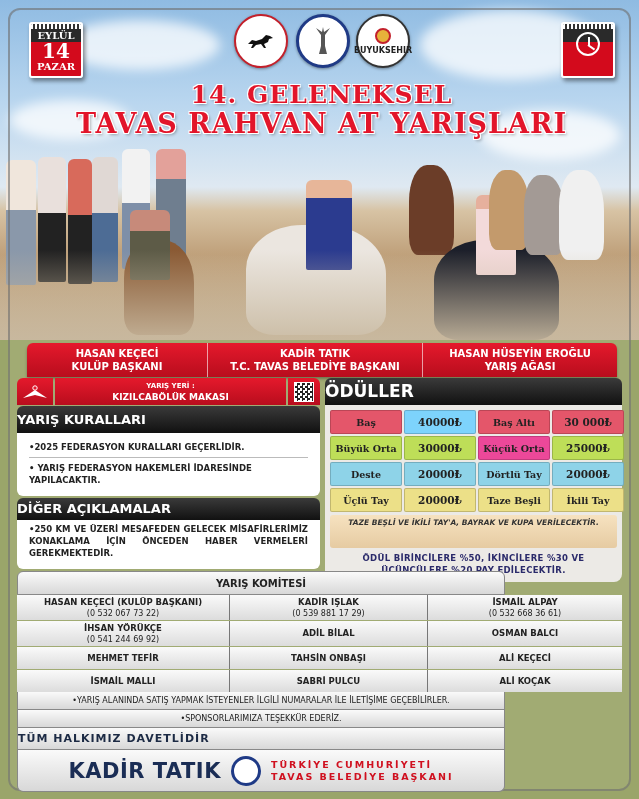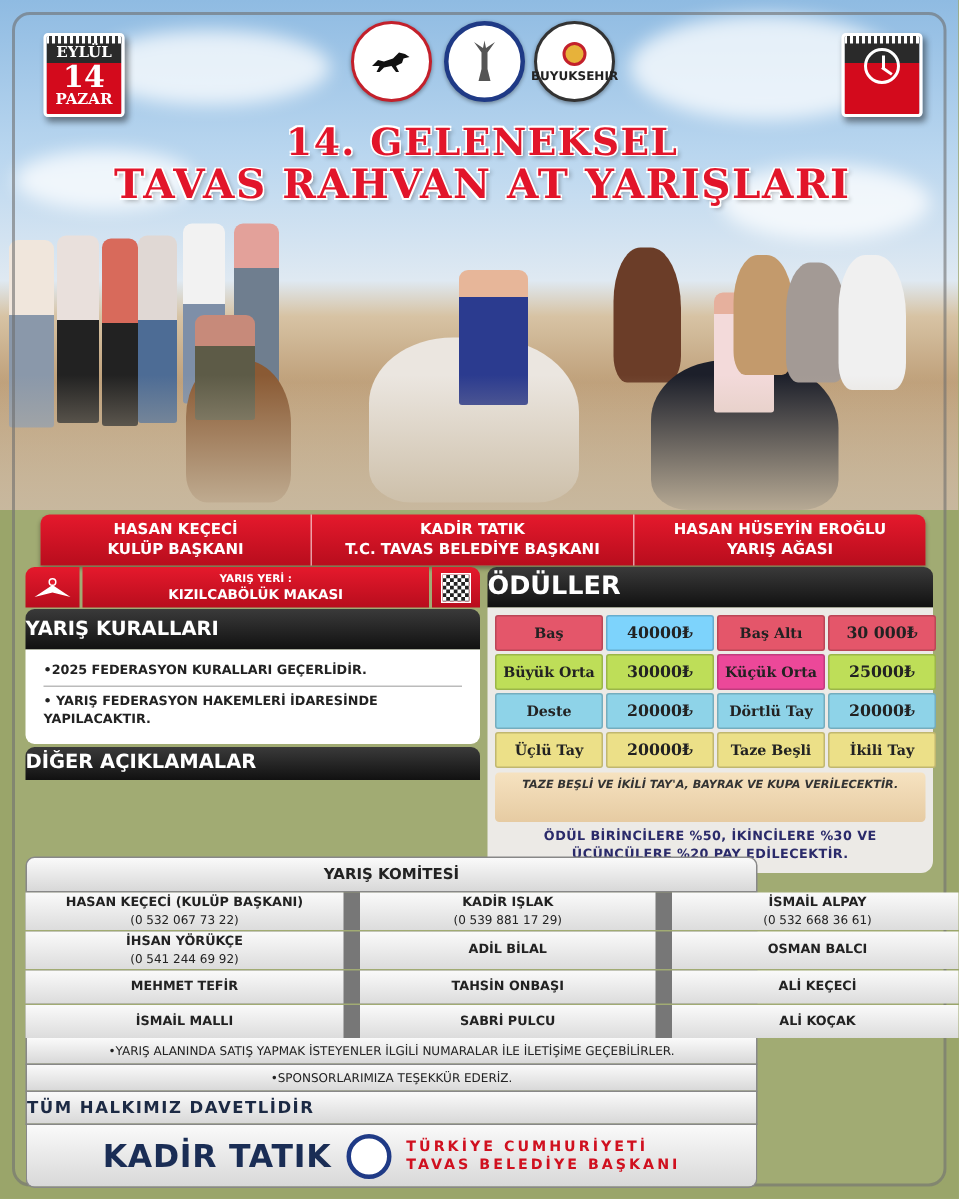--- a/index.html
+++ b/index.html
@@ -62,21 +62,21 @@
 .prizes .sec-h{font-size:17px;height:27px;line-height:27px;border-radius:6px 6px 0 0}
 .prizes .body{background:#eceae6;border-radius:0 0 8px 8px;padding:5px 5px 6px 5px}
 .grid{display:grid;grid-template-columns:72px 72px 72px 72px;gap:2px}
 .cell{height:24px;display:flex;align-items:center;justify-content:center;font-family:"DejaVu Serif",serif;font-weight:bold;font-size:9.5px;color:#222;border:1px solid rgba(0,0,0,.18);border-radius:2px}
 .cell.v{font-size:10.5px}
 .note1{margin-top:3px;background:linear-gradient(180deg,#f6e2c0,#e6cba2);border-radius:3px;font-size:7.5px;font-style:italic;font-weight:bold;color:#333;text-align:center;height:33px;line-height:16px}
 .note2{margin-top:4px;text-align:center;font-size:8.5px;font-weight:bold;color:#2a2a6a;line-height:12px;letter-spacing:.3px}
 
 .comm{position:absolute;left:17px;top:571px;width:488px}
 .comm .hdr{height:24px;line-height:24px;text-align:center;background:linear-gradient(180deg,#fafafa,#d8d8d8);border-radius:6px 6px 0 0;font-weight:bold;font-size:10px;color:#222;border:1px solid #888}
-.crow{display:grid;grid-template-columns:212px 197px 194px;gap:11px;background:#777}
+.crow{display:grid;grid-template-columns:212px 197px 194px;gap:1px;background:#777}
 .cc{background:linear-gradient(180deg,#fafafa,#dcdcdc);text-align:center;font-weight:bold;font-size:8.5px;color:#222;display:flex;flex-direction:column;justify-content:center;line-height:11px;height:25px}
 .cc .ph{font-size:8px;font-weight:normal}
 .cc.short{height:22px}
 .line{height:18px;line-height:18px;text-align:center;background:linear-gradient(180deg,#fafafa,#d8d8d8);border:1px solid #888;border-top:none;font-size:8px;font-weight:normal;color:#222}
 .invite{height:22px;line-height:22px;text-align:left;background:linear-gradient(180deg,#fafafa,#d8d8d8);border:1px solid #888;border-top:none;font-size:11px;font-weight:bold;color:#1c2a44;letter-spacing:1px;font-family:"DejaVu Sans",sans-serif;transform-origin:center}
 .foot{height:42px;background:linear-gradient(180deg,#fafafa,#d8d8d8);border:1px solid #888;border-top:none;border-radius:0 0 6px 6px;display:flex;align-items:center;justify-content:center;gap:10px}
 .foot .name{font-size:21px;font-weight:bold;color:#1a2d55;letter-spacing:.5px}
 .foot .seal{width:30px;height:30px;border-radius:50%;border:3px solid #1f3a86;background:#fff}
 .foot .role{font-size:9.5px;font-weight:bold;color:#d0101f;letter-spacing:2px;line-height:12px}
 </style>
@@ -179,20 +179,21 @@
 <div class="rules">
   <div class="sec-h">YARIŞ KURALLARI</div>
   <div class="body">
     <div>•2025 FEDERASYON KURALLARI GEÇERLİDİR.</div>
     <div>• YARIŞ FEDERASYON HAKEMLERİ İDARESİNDE YAPILACAKTIR.</div>
   </div>
 </div>
 
 <div class="other">
   <div class="sec-h">DİĞER AÇIKLAMALAR</div>
+  <div class="body">•250 KM VE ÜZERİ MESAFEDEN GELECEK MİSAFİRLERİMİZ KONAKLAMA İÇİN ÖNCEDEN HABER VERMELERİ GEREKMEKTEDİR.</div>
 </div>
 
 <div class="prizes">
   <div class="sec-h">ÖDÜLLER</div>
   <div class="body">
     <div class="grid">
       <div class="cell" style="background:#e4566a">Baş</div>
       <div class="cell v" style="background:#7dd3fc">40000₺</div>
       <div class="cell" style="background:#e4566a">Baş Altı</div>
       <div class="cell v" style="background:#e4566a">30 000₺</div>

